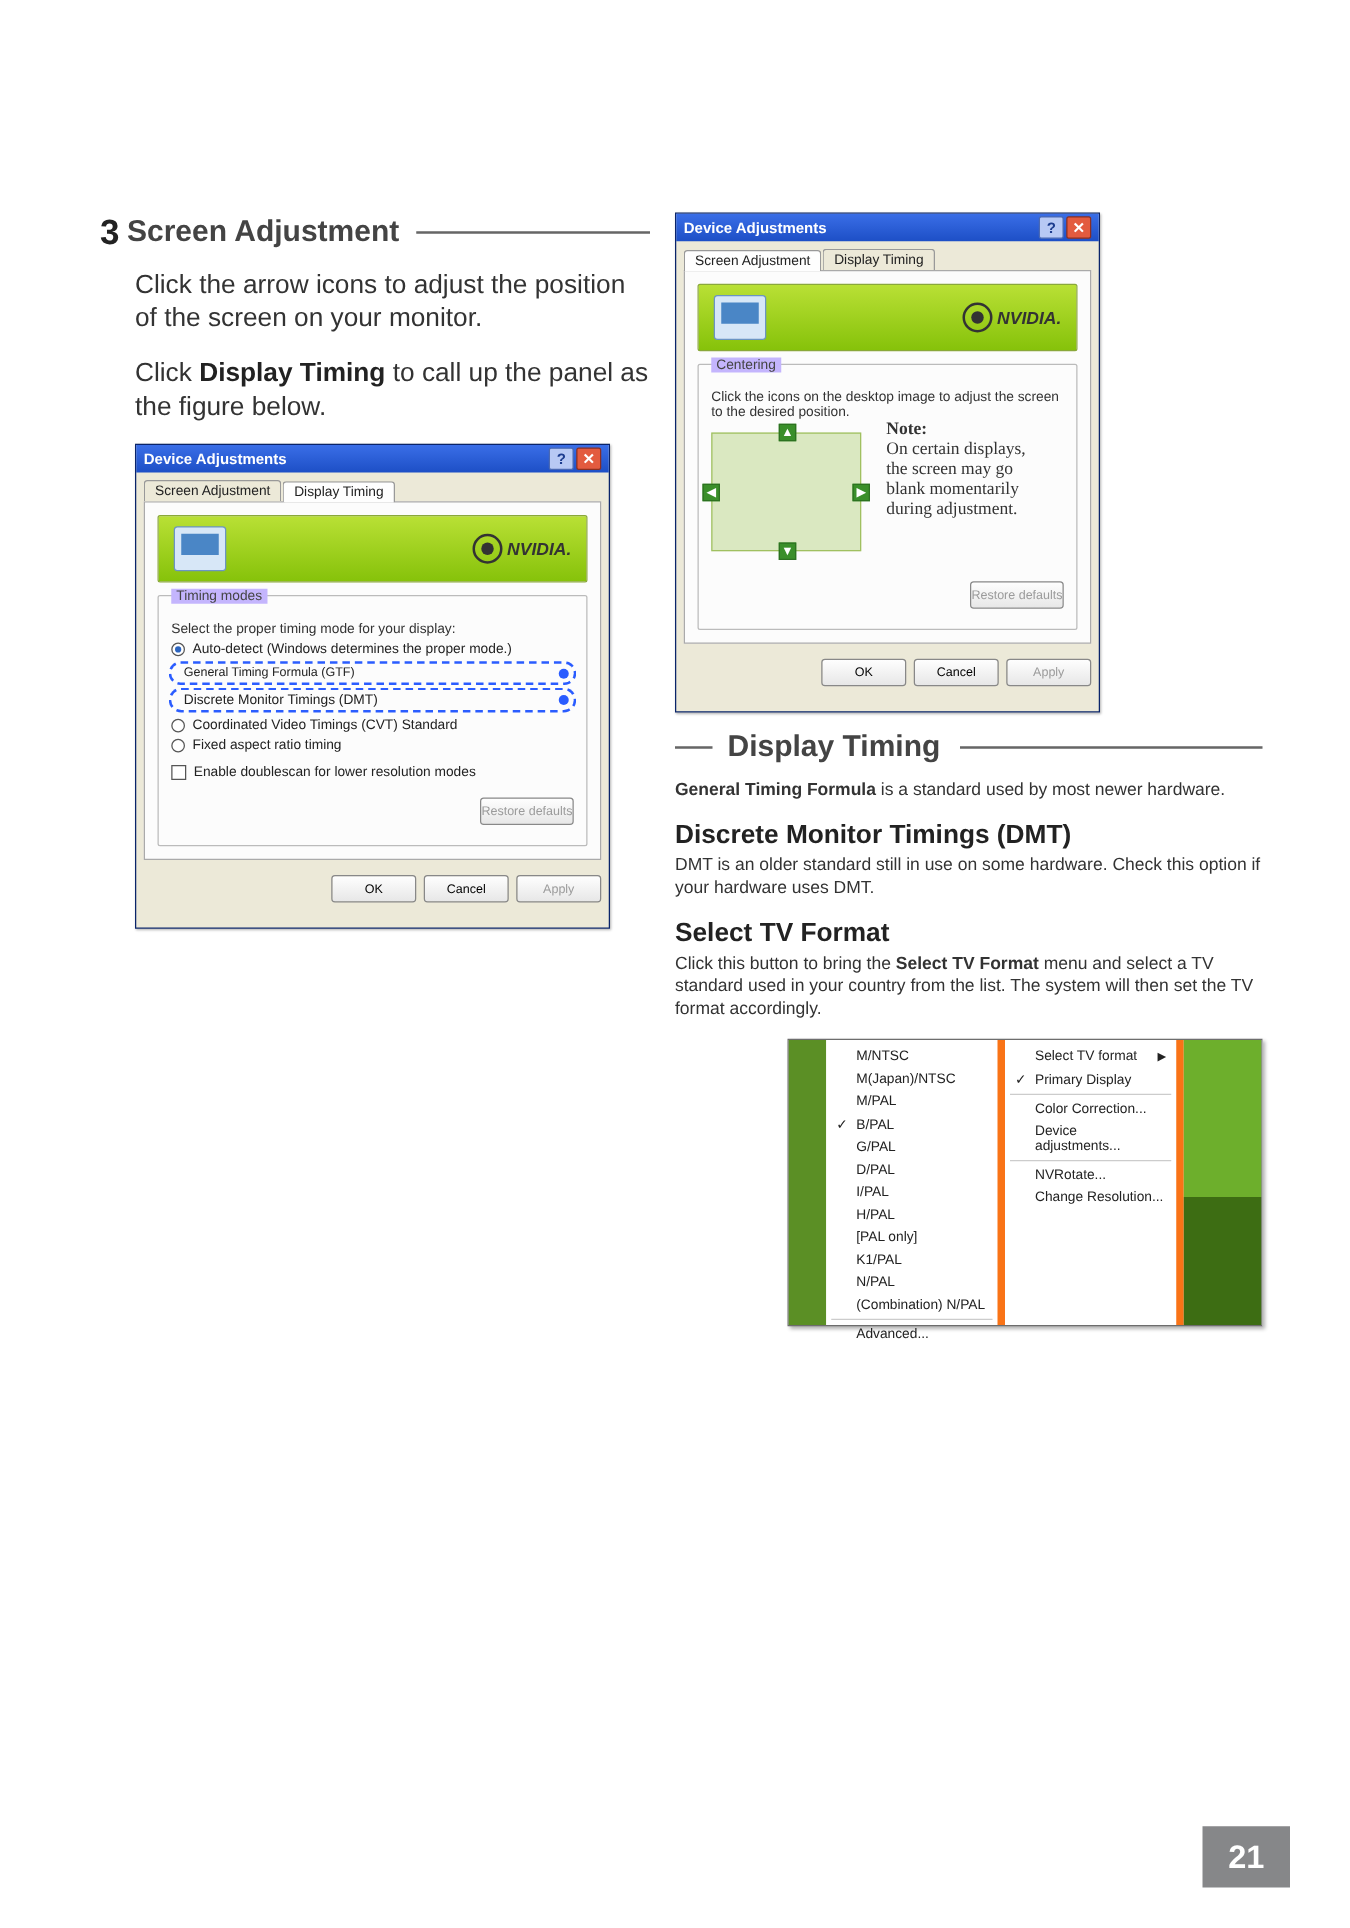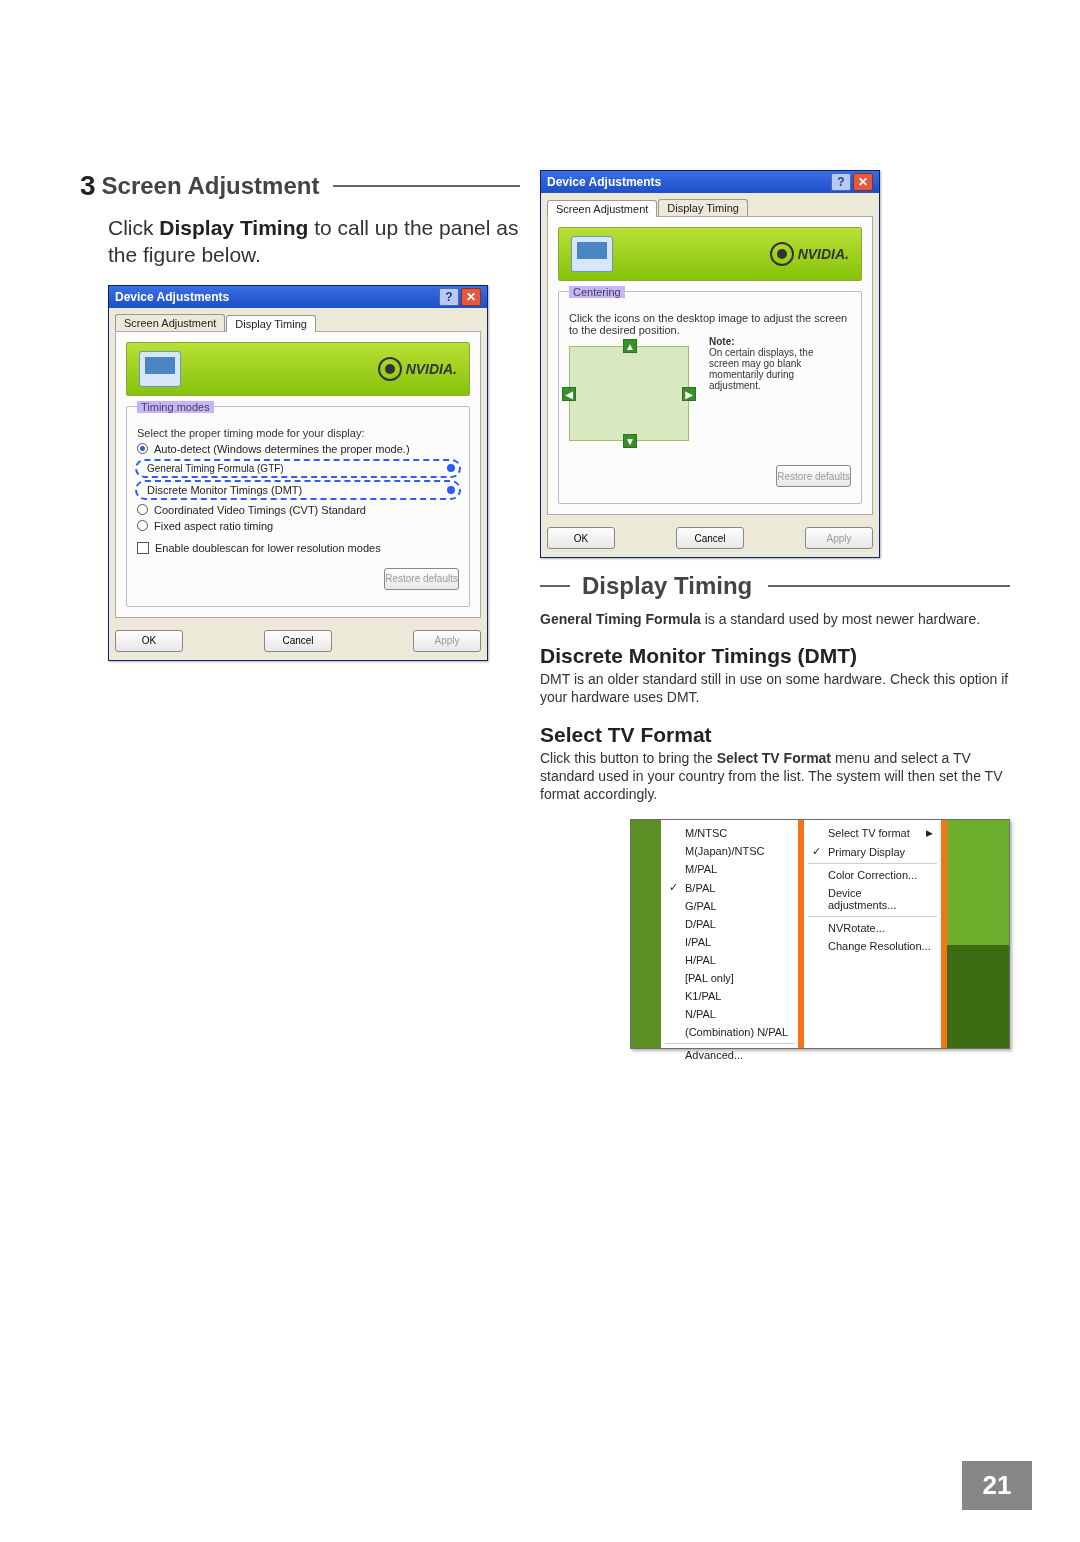--- a/index.html
+++ b/index.html
@@ -59,33 +59,33 @@
   .grp { border:1px solid #bbb; border-radius:2px; padding:8px 10px; margin-top:10px; font-size:11px; }
   .grp legend, .grp .leg { font-size:11px; color:#444; background:#c4b5fd; padding:0 4px; position:relative; top:-14px; display:inline-block;}
   .smalltxt{ font-size:11px; color:#333; }
   .radio { display:flex; align-items:center; gap:6px; margin:4px 0; font-size:11px;}
   .radio .r { width:11px; height:11px; border:1px solid #555; border-radius:50%; background:#fff; display:inline-block; position:relative;}
   .radio .r.checked::after{content:""; position:absolute; inset:2px; border-radius:50%; background:#2d65c0;}
   .hlbox { border:2px dashed #2a5cff; border-radius:10px; padding:2px 4px; margin:2px -2px; display:flex; align-items:center; gap:6px;}
   .hlbox .dot{ width:8px; height:8px; background:#2a5cff; border-radius:50%; margin-left:auto;}
   .chk { display:flex; align-items:center; gap:6px; font-size:11px; margin-top:10px;}
   .chk .c { width:12px; height:12px; border:1px solid #555; background:#fff; }
-  .btnrow { display:flex; justify-content:space-between; gap:6px; padding:6px 6px 8px 6px;}
+  .btnrow { display:flex; justify-content:flex-end; gap:6px; padding:6px 6px 20px 6px;}
   .xp-btn { min-width:68px; height:22px; font-size:10px; border:1px solid #888; background:linear-gradient(#fefefe,#e7e7e7); border-radius:3px; }
   .xp-btn.dis { color:#9b9b9b; }
   .restore-row { display:flex; justify-content:flex-end; margin:14px 0 8px 0;}
   
   .adjbox { border:1px solid #a0c060; background:#dae8c1; width:120px; height:95px; position:relative; margin:10px 0;}
   .adjbox .arr{ position:absolute; width:14px; height:14px; background:#3a8f2a; color:#fff; font-size:10px; display:flex; align-items:center; justify-content:center; border:1px solid #2c7220;}
   .adjbox .up{ top:-8px; left:53px;}
   .adjbox .down{ bottom:-8px; left:53px;}
   .adjbox .lft{ left:-8px; top:40px;}
   .adjbox .rgt{ right:-8px; top:40px;}
   .adjrow{display:flex; align-items:flex-start; gap:20px;}
-  .notetxt{ font-size:10px; color:#333; width:120px;}
+  .notetxt{ font-size:14px; color:#333; width:120px;font-family:Liberation Serif, serif;}
   
   .menuwrap { border:1px solid #6d6d6d; display:flex; height:230px; width:380px; box-shadow:2px 2px 3px rgba(0,0,0,.3); margin-left:auto;}
   .menuwrap .side { width:30px; background:#5b8f25; }
   .menuwrap .col { background:#fff; flex:1; border-right:6px solid #f97316; padding-top:4px;}
   .menuwrap .item { font-size:11px; padding:3px 8px; display:flex; align-items:center; gap:6px;}
   .menuwrap .item.sep { border-top:1px solid #ccc; margin:2px 4px; padding:0; }
   .menuwrap .item .chkm { width:10px; display:inline-block; }
   .menuwrap .arrow { margin-left:auto; font-size:9px;}
   .menuwrap .bgland { flex:0 0 62px; background:linear-gradient(#6daf2c 0%,#6daf2c 55%, #3d6d13 55%, #3d6d13 100%);}
   
@@ -95,20 +95,21 @@
 <body>
 
 <div class="page">
 
   <div class="leftcol">
     <h2 class="sect">
       <span class="num">3</span>
       <span>Screen Adjustment</span>
       <span class="ruleline"></span>
     </h2>
+    <p class="bodytext">Click the arrow icons to adjust the position of the screen on your monitor.</p>
     <p class="bodytext">
       <span>Click </span><b>Display Timing</b><span> to call up the panel as the figure below.</span>
     </p>
 
     <div class="win" style="margin-left:28px; width:380px;">
       <div class="titlebar">
         <span class="ttl">Device Adjustments</span>
         <div class="tb-btn help">?</div>
         <div class="tb-btn">✕</div>
       </div>

